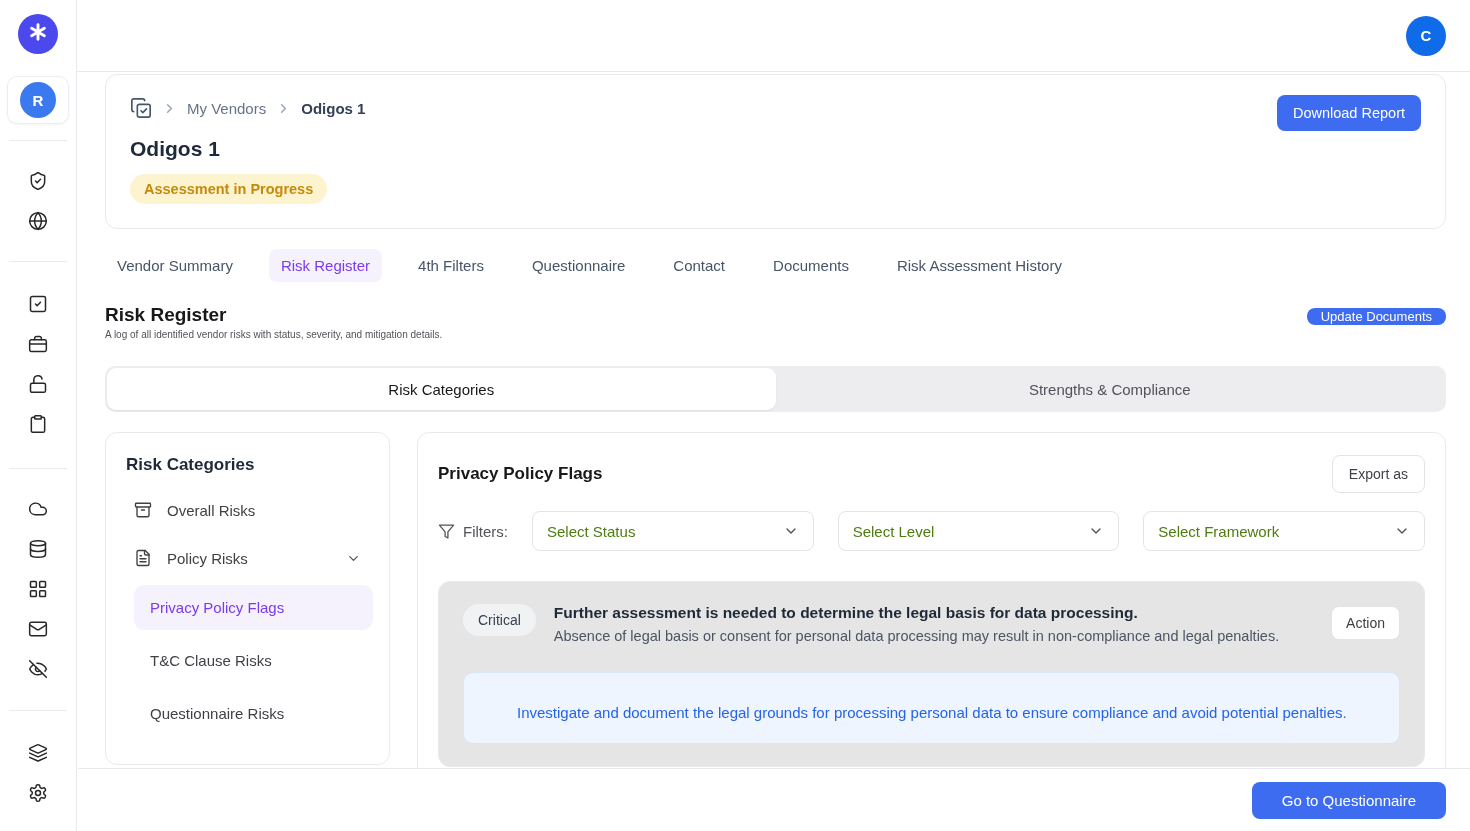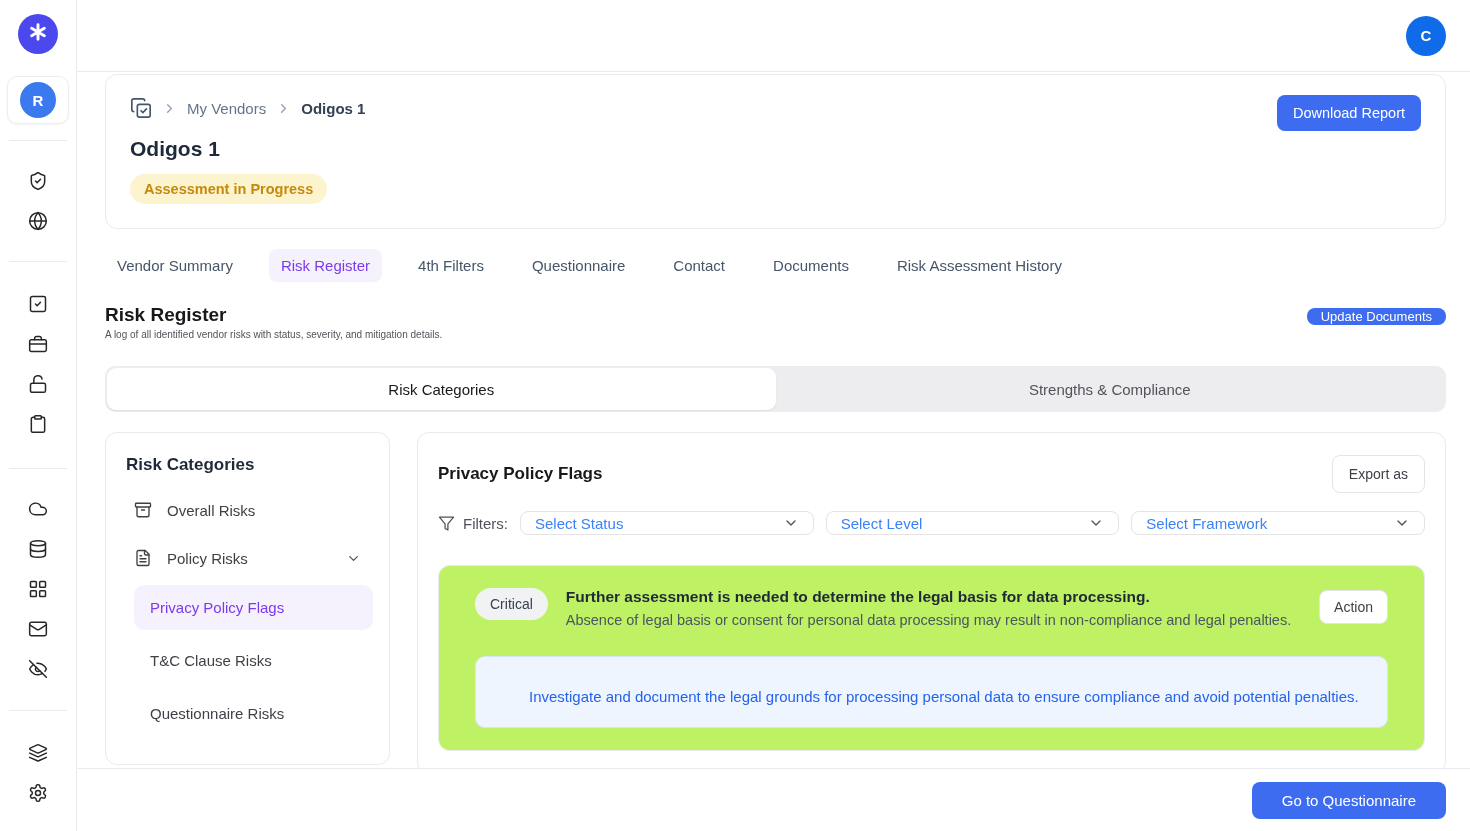--- a/index.html
+++ b/index.html
@@ -77,32 +77,32 @@
   .sub-list { margin-top:14px; margin-left:12px; }
   .sub-item { padding:14px 16px; font-size:15px; color:#3F3F46; border-radius:10px; cursor:pointer; margin-bottom:8px; }
   .sub-item.selected { background:#F5F2FD; color:#7C3AED; font-weight:500; }
 
   .flags-panel { flex:1; border:1px solid #E8EAEE; border-radius:12px; padding:22px 20px; background:#fff; }
   .flags-head { display:flex; align-items:center; justify-content:space-between; }
   .flags-head h3 { font-size:17px; font-weight:700; color:#18181B; }
   .btn-outline { background:#fff; border:1px solid #E4E4E7; border-radius:8px; color:#3F3F46;
     font-family:"Liberation Sans", sans-serif; cursor:pointer; }
   .export-btn { padding:10px 16px; font-size:14px; }
-  .filters-row { margin-top:18px; display:flex; align-items:center; gap:12px; }
+  .filters-row { margin-top:18px; display:flex; align-items:center; gap:24px; }
   .filters-label { display:flex; align-items:center; gap:8px; font-size:15px; color:#52525B; flex-shrink:0; }
   .filters-label .f-icon { width:17px; height:17px; color:#52525B; }
   .filters-label .f-icon svg { width:17px; height:17px; display:block; }
-  .select { flex:1; height:24px; border:1px solid #E4E4E7; border-radius:8px; background:#fff;
+  .select { flex:1; height:40px; border:1px solid #E4E4E7; border-radius:8px; background:#fff;
     display:flex; align-items:center; justify-content:space-between; padding:0 14px;
-    font-size:15px; color:#3b82f6; cursor:pointer; }
+    font-size:15px; color:#4d7c0f; cursor:pointer; }
   .select .chev { width:16px; height:16px; color:#52525B; }
   .select .chev svg { width:16px; height:16px; display:block; }
 
   
-  .risk-card { margin-top:30px; border:1px solid #E8EAEE; border-radius:12px; padding:22px 36px; background:#bef264; }
+  .risk-card { margin-top:30px; border:1px solid #E8EAEE; border-radius:12px; padding:22px 24px; background:#e5e5e5; }
   .risk-head { display:flex; align-items:flex-start; gap:18px; }
   .severity-pill { background:#F1F2F4; color:#374151; font-size:14px; padding:8px 15px;
     border-radius:16px; flex-shrink:0; }
   .risk-texts { flex:1; }
   .risk-title { font-size:15.5px; font-weight:700; color:#1F2937; }
   .risk-desc { margin-top:6px; font-size:14.5px; color:#4B5563; }
   .action-btn { padding:8px 14px; font-size:14px; flex-shrink:0; margin-top:2px; }
 
   .ai-panel { margin-top:28px; background:#EFF5FE; border:1px solid #D8E6FB; border-radius:10px;
     padding:16px 20px 22px; }

